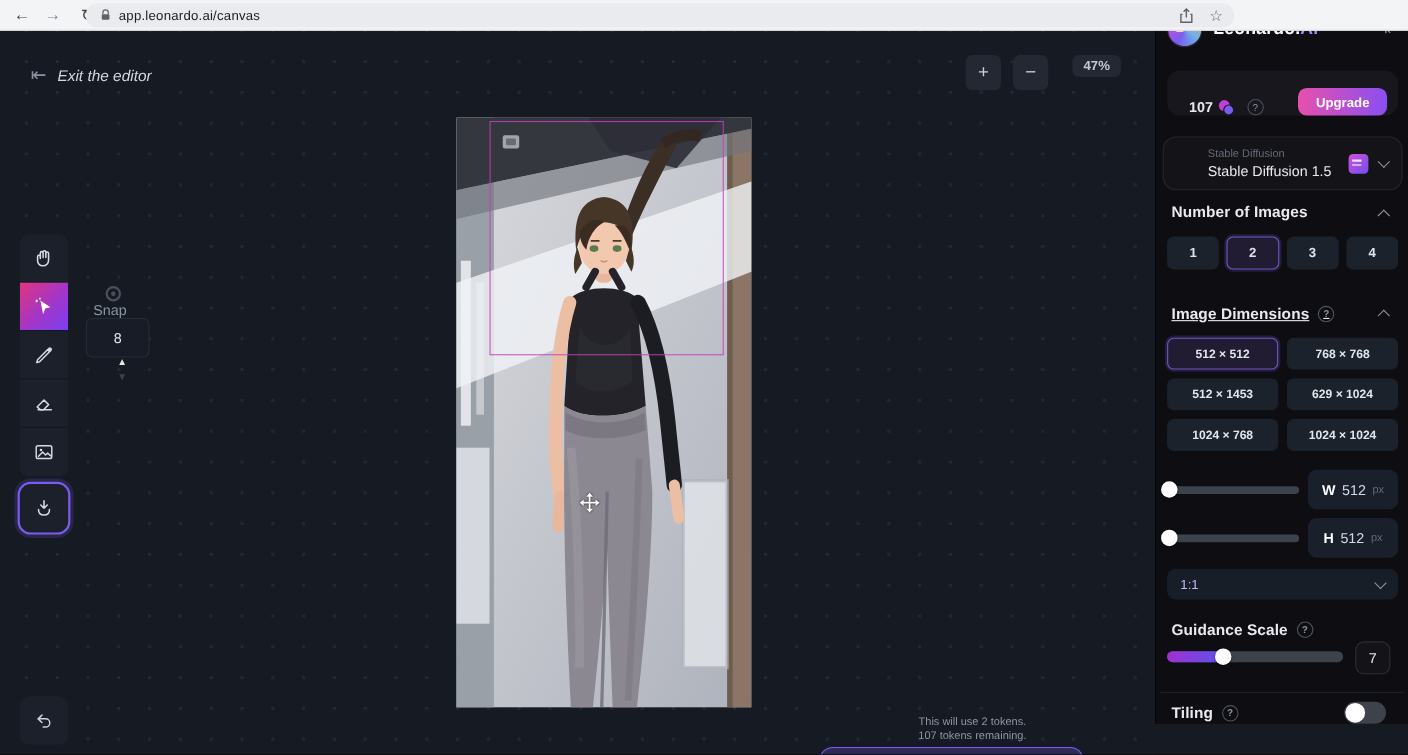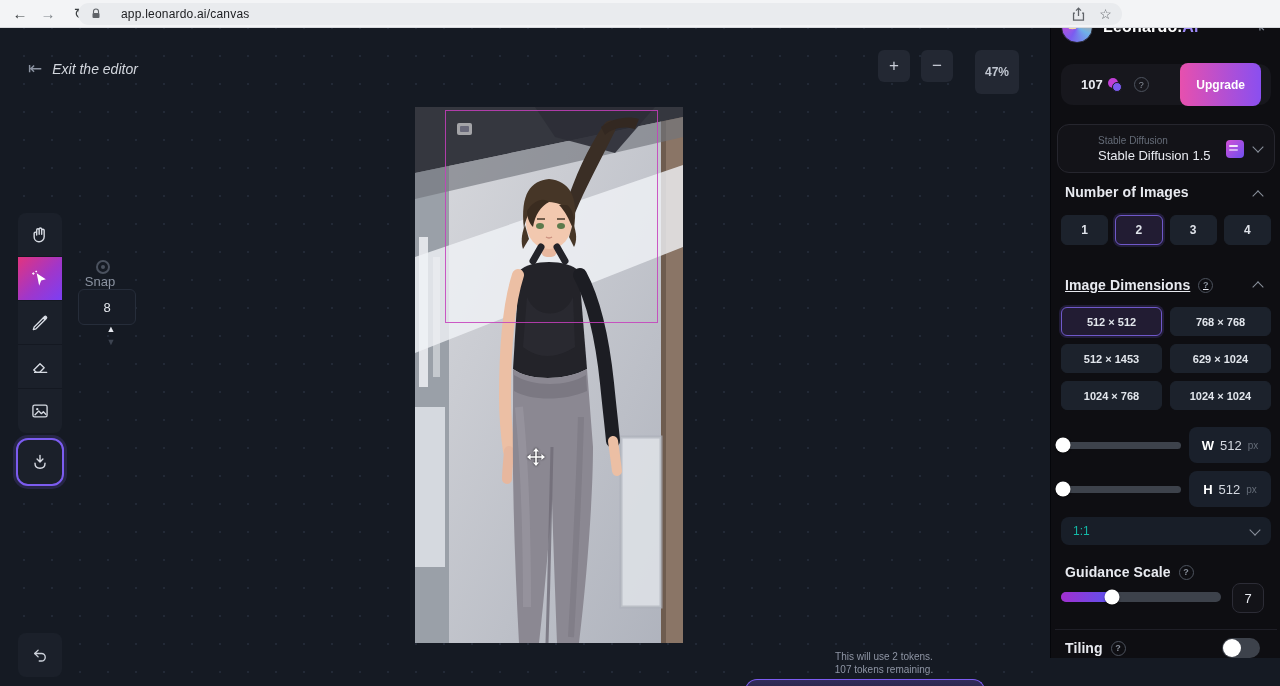--- a/index.html
+++ b/index.html
@@ -6,37 +6,37 @@
   html,body { width:1280px; height:686px; background:#000; }
   body { font-family:"Liberation Sans", sans-serif; -webkit-font-smoothing:antialiased; }
   #root { position:relative; width:1280px; height:686px; overflow:hidden; background:#151a23; }
 
   
   .chrome { position:absolute; left:0; top:0; width:1280px; height:28px; background:#f3f4f6; border-bottom:1px solid #d7d9dd; display:flex; align-items:center; z-index:50; }
   .chrome .navbtn { width:24px; height:24px; display:flex; align-items:center; justify-content:center; color:#3c4043; font-size:15px; margin-left:8px; cursor:pointer; }
   .chrome .navbtn.fwd { color:#80868b; margin-left:4px; }
   .urlbar { position:absolute; left:78px; top:3px; width:1044px; height:22px; background:#e9ebee; border-radius:11px; display:flex; align-items:center; padding:0 8px; }
   .urlbar .lock { width:12px; height:14px; margin:0 6px 0 4px; }
-  .urlbar .url { font-size:12px; color:#202124; letter-spacing:.2px;margin-left:13px; }
+  .urlbar .url { font-size:12px; color:#202124; letter-spacing:.2px; }
   .urlbar .urlright { margin-left:auto; display:flex; align-items:center; gap:10px; }
   .chrome .righticons { position:absolute; right:6px; top:0; height:28px; display:flex; align-items:center; gap:9px; }
   .cicon { width:17px; height:17px; display:flex; align-items:center; justify-content:center; color:#5f6368; }
 
   
   .app { position:absolute; left:0; top:28px; width:1280px; height:658px; background:#151a23; }
   .canvas { position:absolute; left:0; top:0; width:1050px; height:658px;
     background-color:#151a23;
     background-image:radial-gradient(circle, #222936 1.3px, transparent 1.5px);
     background-size:28px 28px; background-position:10px 14px; }
 
   .exit { position:absolute; left:28px; top:30px; display:flex; align-items:center; gap:10px; cursor:pointer; }
   .exit .arr { color:#8b93a1; font-size:17px; }
   .exit .txt { color:#d3d7de; font-size:14px;font-style:italic; }
   .zbtn { position:absolute; width:32px; height:32px; background:#232833; border-radius:6px; color:#c9ced8; font-size:17px; display:flex; align-items:center; justify-content:center; cursor:pointer; }
-  .zlabel { position:absolute; width:44px; height:44px; background:#232833; border-radius:6px; color:#c2c8d2; font-size:12px; font-weight:bold; display:flex; align-items:center; justify-content:center; }
+  .zlabel { position:absolute; width:44px; height:20px; background:#232833; border-radius:6px; color:#c2c8d2; font-size:12px; font-weight:bold; display:flex; align-items:center; justify-content:center; }
 
   
   .toolcol { position:absolute; left:18px; top:185px; width:44px; background:#1b202a; border-radius:8px; overflow:hidden; }
   .tool { width:44px; height:44px; display:flex; align-items:center; justify-content:center; cursor:pointer; border-bottom:1px solid #141821; }
   .tool:last-child { border-bottom:none; }
   .tool.active { background:linear-gradient(135deg,#e2347e 0%,#a136c9 55%,#7b3ff4 100%); }
   .tool svg { display:block; }
   .dl-tool { position:absolute; left:16px; top:410px; width:48px; height:48px; background:#1b202a; border:2px solid #7c5cf0; border-radius:12px; box-shadow:0 0 0 3px rgba(124,92,240,.18); display:flex; align-items:center; justify-content:center; cursor:pointer; }
 
   
@@ -64,28 +64,28 @@
   .undobtn { position:absolute; left:18px; top:605px; width:44px; height:44px; background:#1b202a; border-radius:8px; display:flex; align-items:center; justify-content:center; cursor:pointer; }
 
   
   .sidebar { position:absolute; left:1050px; top:0; width:230px; height:658px; background:#0e0e12; border-left:1px solid #05060a; }
   .sb-head { position:absolute; left:10px; top:11px; width:210px; height:32px; display:flex; align-items:center; }
   .leo-avatar { width:32px; height:32px; border-radius:50%; background:radial-gradient(circle at 35% 30%, #f6d7a0 0 28%, transparent 30%), conic-gradient(from 210deg, #7b5cf0, #c94fd6, #f0a35c, #6fb2e8, #7b5cf0); border:1px solid #2a2a36; }
   .brand { margin-left:10px; font-size:16px; font-weight:bold; color:#fff; letter-spacing:.2px; }
   .brand .ai { color:#9f8bfa; }
   .sb-collapse { margin-left:auto; color:#7d8491; font-size:15px; cursor:pointer; }
 
-  .tokenpill { position:absolute; left:10px; top:64px; width:210px; height:41px; background:#17171d; border-radius:12px; display:flex; align-items:center; padding:0 10px; }
+  .tokenpill { position:absolute; left:10px; top:64px; width:210px; height:41px; background:#17171d; border-radius:12px; display:flex; align-items:flex-end; padding:0 10px; }
   .tok-num { color:#e8eaf0; font-size:13px; font-weight:bold; margin-left:10px; }
   .coins { width:16px; height:14px; position:relative; margin-left:5px; }
   .coins i { position:absolute; width:10px; height:10px; border-radius:50%; }
   .coins i.c1 { left:0; top:0; background:#c13fd6; }
   .coins i.c2 { left:4px; top:4px; background:#7b5cf0; border:1px solid #17171d; }
   .qicon { width:15px; height:15px; border-radius:50%; border:1.5px solid #4c525d; color:#8a919c; font-size:9px; display:flex; align-items:center; justify-content:center; margin-left:10px; }
-  .upgrade { margin-left:auto; height:43px; padding:0 16px; border-radius:8px; background:linear-gradient(90deg,#e750ae,#8a4ff0); color:#fff; font-size:12px; font-weight:bold; display:flex; align-items:center; cursor:pointer; }
+  .upgrade { margin-left:auto; height:25px; padding:0 16px; border-radius:8px; background:linear-gradient(90deg,#e750ae,#8a4ff0); color:#fff; font-size:12px; font-weight:bold; display:flex; align-items:center; cursor:pointer; }
 
   .modelbox { position:absolute; left:6px; top:124px; width:218px; height:49px; background:#131318; border:1px solid #26262e; border-radius:12px; display:flex; align-items:center; padding:0 12px; cursor:pointer; }
   .modeltext { margin-left:28px; }
   .modeltext .lbl { color:#62687280; color:#646b77; font-size:10px; margin-bottom:2px; }
   .modeltext .val { color:#e8eaf0; font-size:13px; }
   .modelicon { margin-left:auto; width:18px; height:18px; border-radius:4px; background:linear-gradient(135deg,#d24fd6,#6d4ff0); position:relative; }
   .modelicon::after { content:""; position:absolute; left:3px; top:5px; width:9px; height:2px; background:rgba(255,255,255,.85); border-radius:1px; box-shadow:0 4px 0 rgba(255,255,255,.55); }
 
   .chev { width:8px; height:8px; border-right:1.5px solid #8a919c; border-bottom:1.5px solid #8a919c; transform:rotate(45deg); }
   .chev.up { transform:rotate(-135deg); }
@@ -104,21 +104,21 @@
 
   .sliderrow { position:absolute; left:10px; width:210px; height:36px; display:flex; align-items:center; }
   .track { position:relative; width:120px; height:7px; background:#3d424b; border-radius:4px; }
   .knob { position:absolute; top:50%; transform:translate(-50%,-50%); width:15px; height:15px; border-radius:50%; background:#fff; box-shadow:0 1px 2px rgba(0,0,0,.5); cursor:pointer; }
   .whbox { margin-left:auto; width:82px; height:36px; background:#1a202b; border-radius:8px; display:flex; align-items:center; justify-content:center; gap:6px; }
   .whbox .l { color:#fff; font-size:13px; font-weight:bold; }
   .whbox .v { color:#d4d8e0; font-size:13px; }
   .whbox .u { color:#646b77; font-size:10px; }
 
   .ratiobox { position:absolute; left:10px; top:517px; width:210px; height:28px; background:#181e28; border-radius:8px; display:flex; align-items:center; padding:0 12px; cursor:pointer; }
-  .ratiobox .v { color:#14b8a6; font-size:12px; }
+  .ratiobox .v { color:#c4b5fd; font-size:12px; }
   .ratiobox .chev { margin-left:auto; margin-top:-3px; }
 
   .gtrack { position:absolute; left:10px; top:592px; width:160px; height:10px; background:#3d424b; border-radius:5px; }
   .gfill { position:absolute; left:0; top:0; height:10px; width:51px; border-radius:5px; background:linear-gradient(90deg,#a22fd0,#5b53ee); }
   .gval { position:absolute; right:16px; top:583px; width:32px; height:30px; background:#131318; border:1px solid #2c2c36; border-radius:8px; color:#e8eaf0; font-size:13px; display:flex; align-items:center; justify-content:center; }
 
   .divider { position:absolute; left:4px; top:629px; width:222px; height:1px; background:#1f1f27; }
 
   .toggle { position:absolute; right:20px; top:638px; width:38px; height:20px; border-radius:10px; background:#3d424b; cursor:pointer; }
   .toggle .tknob { position:absolute; left:1px; top:1px; width:18px; height:18px; border-radius:50%; background:#fff; }

